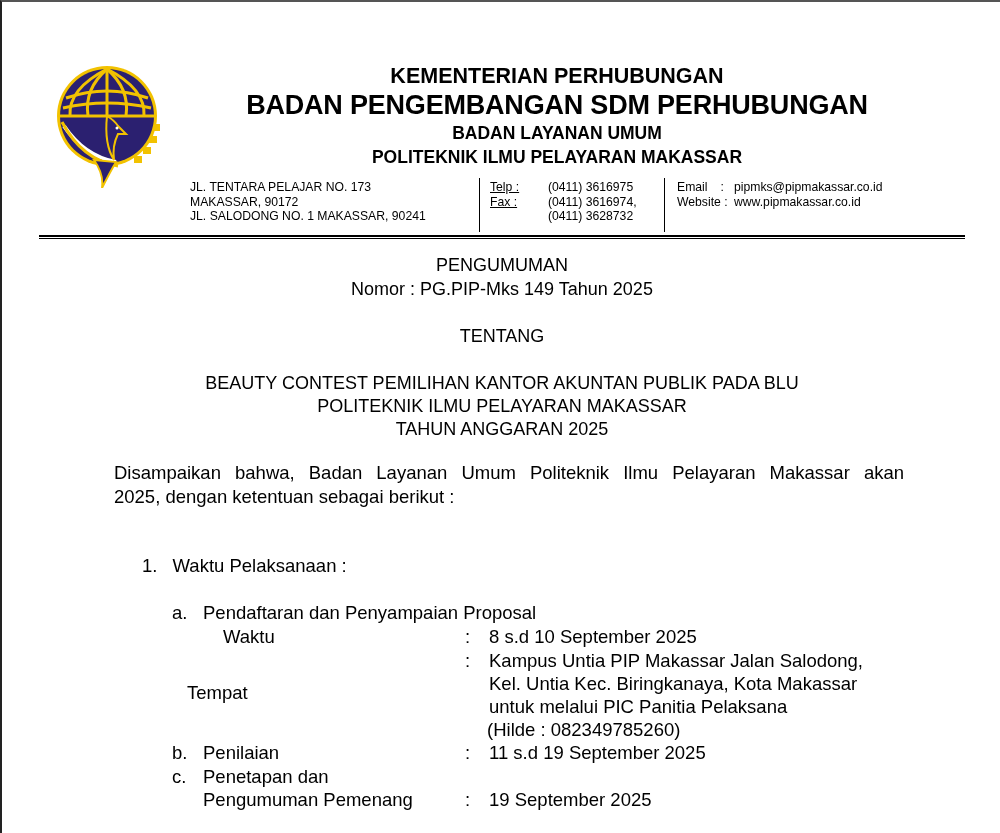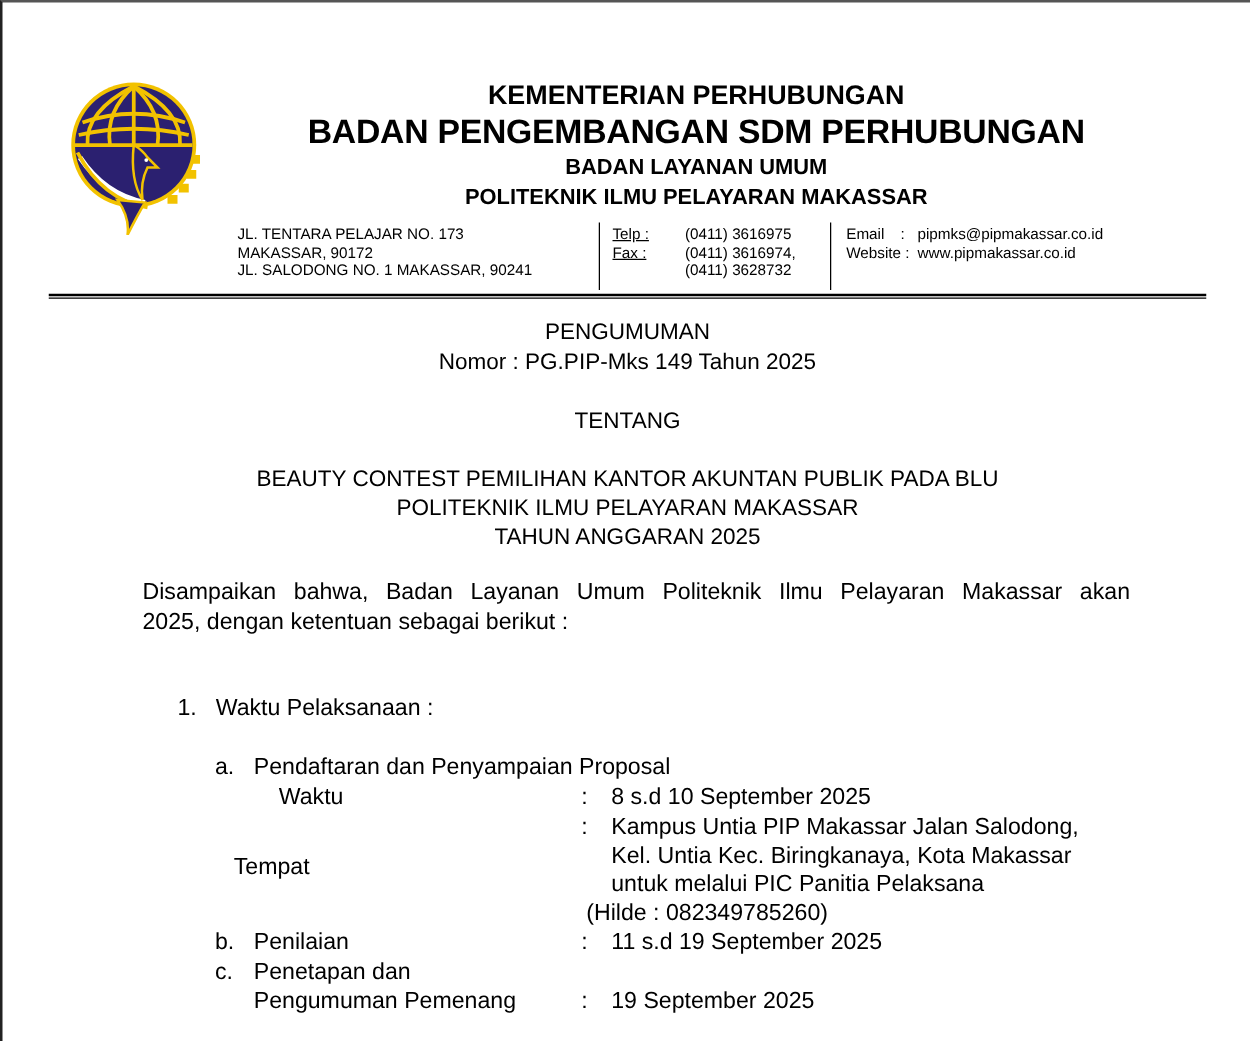--- a/index.html
+++ b/index.html
@@ -115,21 +115,21 @@
 
 <div class="row" style="left:201px; top:624px;margin-left:20px;">Waktu</div>
 <div class="row" style="left:463px; top:624px;">:</div>
 <div class="row" style="left:487px; top:624px;">8 s.d 10 September 2025</div>
 
 <div class="row" style="left:185px; top:648px;margin-top:32px;">Tempat</div>
 <div class="row" style="left:463px; top:648px;">:</div>
 <div class="row" style="left:487px; top:648px;">Kampus Untia PIP Makassar Jalan Salodong,</div>
 <div class="row" style="left:487px; top:671px;">Kel.  Untia Kec. Biringkanaya, Kota Makassar</div>
 <div class="row" style="left:487px; top:694px;">untuk melalui PIC Panitia Pelaksana</div>
-<div class="row" style="left:467px; top:717px;">(Hilde : 082349785260)</div>
+<div class="row" style="left:485px; top:717px;">(Hilde : 082349785260)</div>
 
 <div class="row" style="left:170px; top:740px;">b.</div>
 <div class="row" style="left:201px; top:740px;">Penilaian</div>
 <div class="row" style="left:463px; top:740px;">:</div>
 <div class="row" style="left:487px; top:740px;">11 s.d 19 September 2025</div>
 
 <div class="row" style="left:170px; top:764px;">c.</div>
 <div class="row" style="left:201px; top:764px;">Penetapan dan</div>
 <div class="row" style="left:201px; top:787px;">Pengumuman Pemenang</div>
 <div class="row" style="left:463px; top:787px;">:</div>

